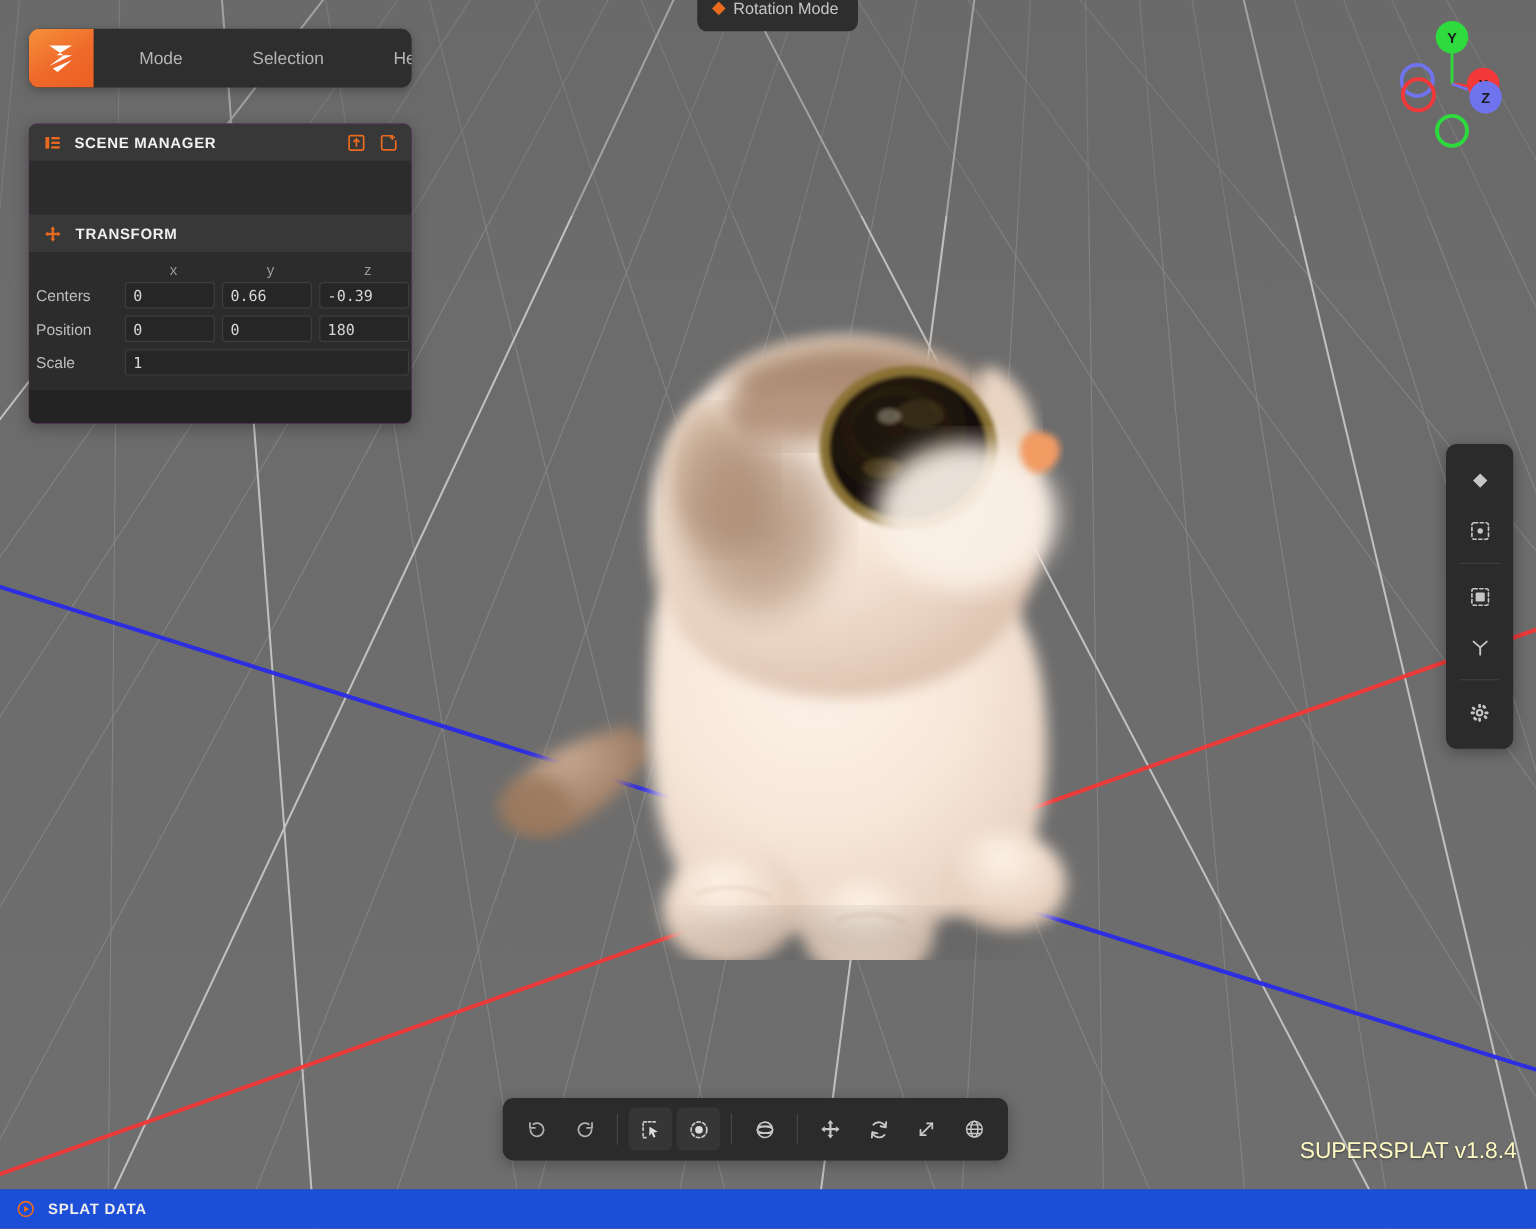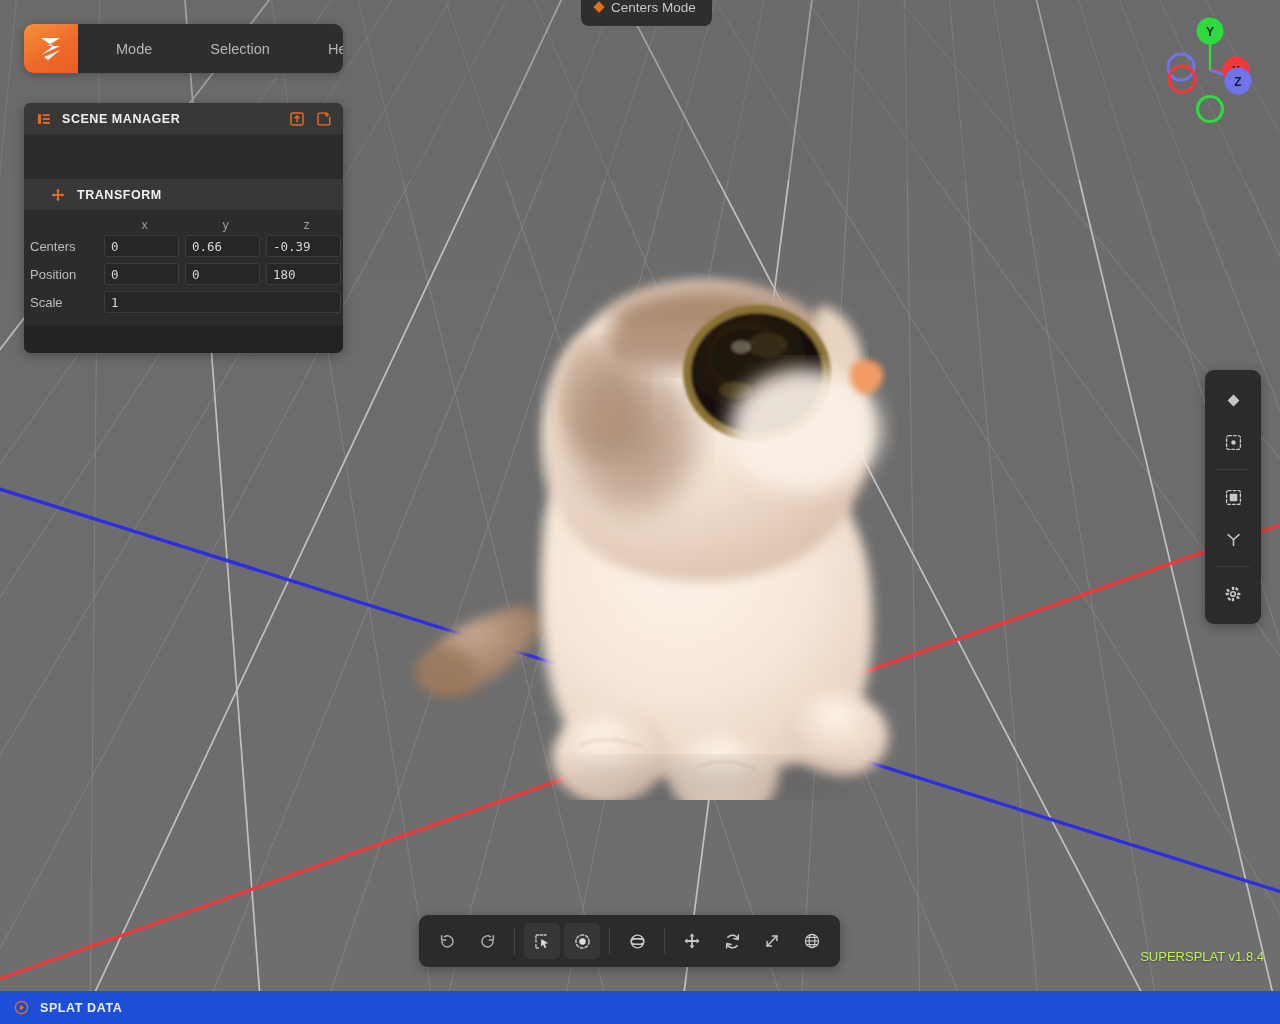--- a/index.html
+++ b/index.html
@@ -103,21 +103,21 @@
     color: #dcdcdc; font-size: 13.5px;
     cursor: pointer;
   }
   .scene-item .sname { flex: 1 1 auto; }
   .item-icon { width: 20px; height: 20px; display:flex; align-items:center; justify-content:center; cursor:pointer; opacity:.72; }
   #scene-list-empty { height: 45px; background: #2c2c2c; }
 
   #transform-header {
     height: 31px; background: #383838;
     display: flex; align-items: center;
-    padding: 0 25px; gap: 10px;
+    padding: 0 11px; gap: 10px;
   }
   #transform-header .htitle {
     color: #f0f0f0; font-size: 12.5px;
     font-weight: bold; letter-spacing: .55px;
   }
   #transform-body { background: #2c2c2c; padding: 4px 6px 6px 4px; }
   .tf-axis-row {
     display: flex; align-items: center;
     height: 21px; padding-left: 2px;
   }
@@ -174,21 +174,21 @@
     width: 36px; height: 36px; margin: 0 2px;
     display: flex; align-items: center; justify-content: center;
     border-radius: 5px; cursor: pointer;
   }
   .tb-btn.grouped { background: #363636; }
   .tb-sep { width: 1px; height: 26px; background: #454545; margin: 0 7px; }
 
   
   #version-label {
     position: absolute; right: 16px; top: 949px;
-    color: #bef264; font-size: 13px;
+    color: #fef9c3; font-size: 19px;
     text-shadow: 0 1px 2px rgba(0,0,0,.45);
     user-select: none;
   }
 
   
   #status-bar {
     position: absolute; left: 0; right: 0; bottom: 0;
     height: 33px; background: #1d4ed8;
     display: flex; align-items: center;
     padding: 0 14px; gap: 11px;
@@ -446,21 +446,21 @@
       </svg>
     </div>
     <div class="menu-item" id="menu-scene">Mode</div>
     <div class="menu-item" id="menu-selection">Selection</div>
     <div class="menu-item" id="menu-help">Help</div>
 
   </div>
 
   <div id="centers-mode">
     <span id="centers-diamond"></span>
-    <span>Centers Mode</span>
+    <span>Rotation Mode</span>
   </div>
 
   <div id="scene-panel">
 
     <div class="panel-header">
       <span class="hdr-icon">
         <svg viewBox="0 0 16 16" width="14" height="14">
           <rect x="1" y="2.5" width="3.6" height="11" fill="#ea6a1f"></rect>
           <rect x="6.6" y="2.5" width="8" height="2.2" fill="#ea6a1f"></rect>
           <rect x="6.6" y="6.9" width="8" height="2.2" fill="#ea6a1f"></rect>

